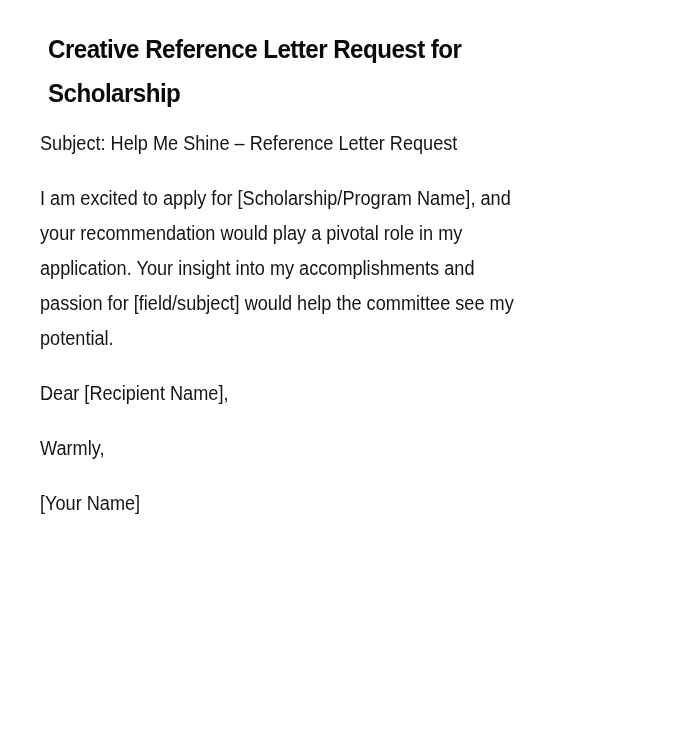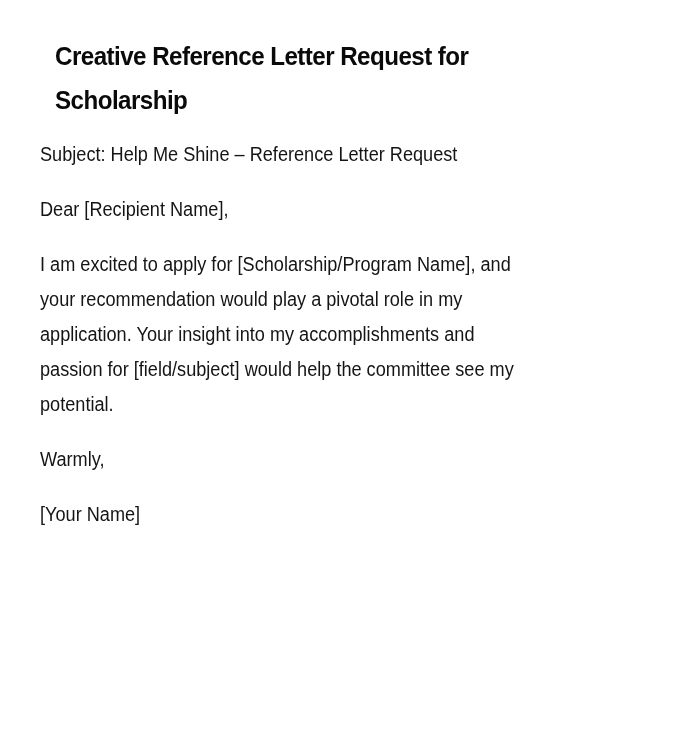--- a/index.html
+++ b/index.html
@@ -18,21 +18,21 @@
       position: absolute;
       left: 40px;
       top: 19px;
       width: 640px;
     }
     .title {
       font-family: "Liberation Sans", sans-serif;
       font-weight: bold;
       font-size: 26px;
       line-height: 44px;
-      margin: 15px;
+      margin: 8px;
       color: #0a0a0a;
       letter-spacing: -0.6px;
     }
     .line {
       display: block;
       white-space: nowrap;
     }
     .title .line {
       transform: scaleX(0.93);
       transform-origin: left center;
@@ -59,29 +59,29 @@
   <h1 class="title">
     <span class="line">Creative Reference Letter Request for</span>
     <span class="line">Scholarship</span>
   </h1>
 
   <p class="para subject">
     <span class="line">Subject: Help Me Shine – Reference Letter Request</span>
   </p>
 
   <p class="para">
-    <span class="line">Dear [Recipient Name],</span>
-  </p>
-
-  <p class="para">
     <span class="line">I am excited to apply for [Scholarship/Program Name], and</span>
     <span class="line">your recommendation would play a pivotal role in my</span>
     <span class="line">application. Your insight into my accomplishments and</span>
     <span class="line">passion for [field/subject] would help the committee see my</span>
     <span class="line">potential.</span>
+  </p>
+
+  <p class="para">
+    <span class="line">Dear [Recipient Name],</span>
   </p>
 
 
 
   <p class="para">
     <span class="line">Warmly,</span>
   </p>
 
   <p class="para">
     <span class="line">[Your Name]</span>

